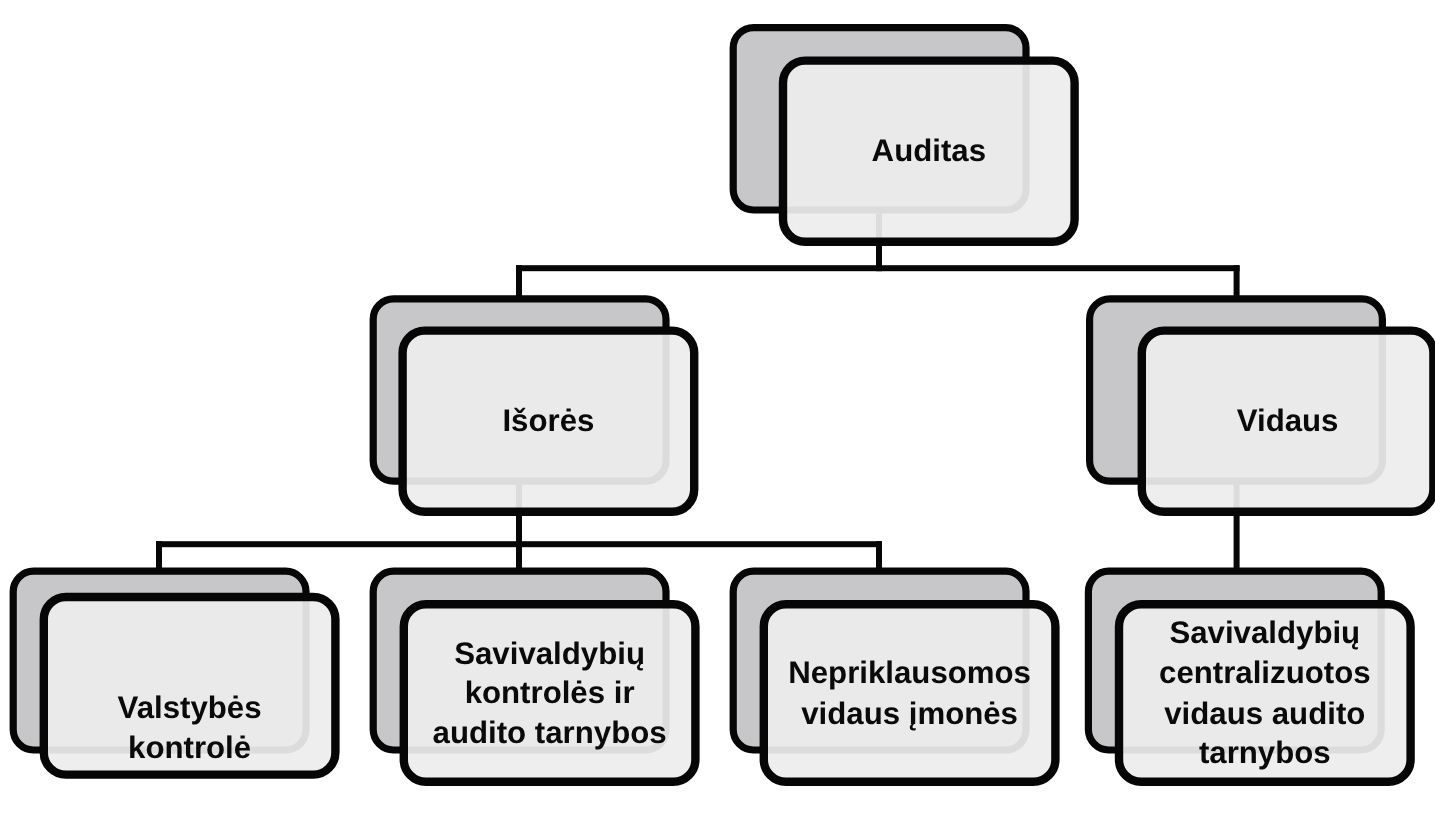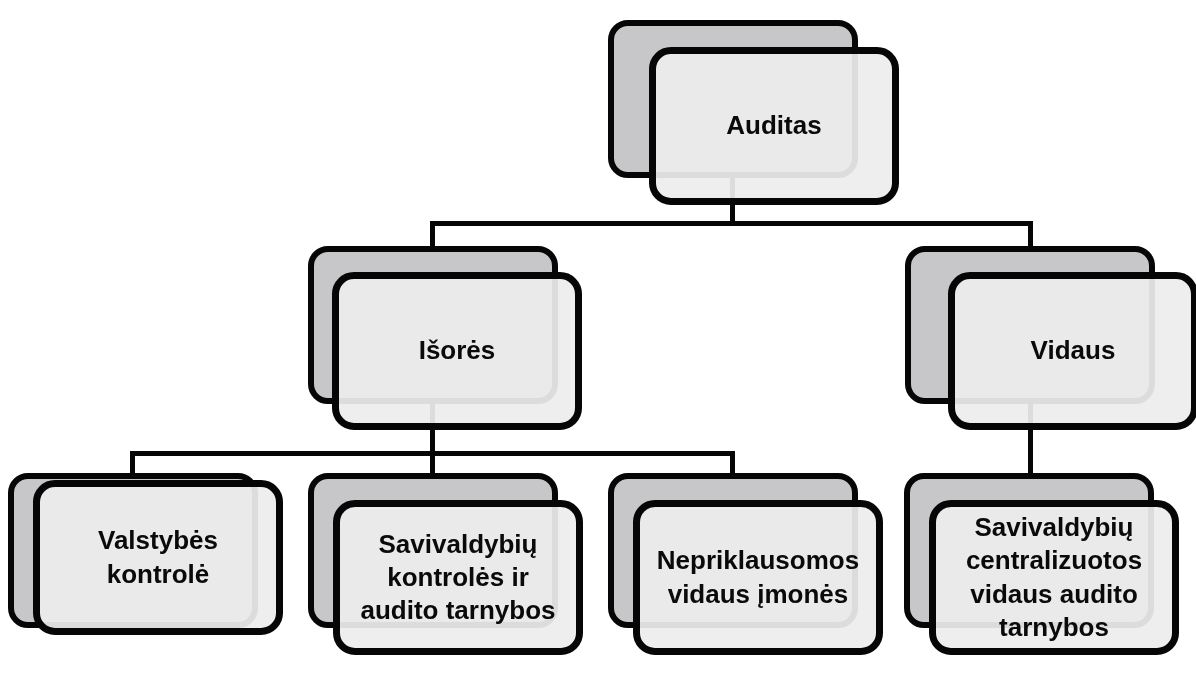--- a/index.html
+++ b/index.html
@@ -53,21 +53,21 @@
   .row3 .back, .row3 .front { height: 155px; }
 
   
   #auditas-back        { left: 608px; top: 20px;  }
   #auditas-front       { left: 633px; top: 47px; margin-left: 16px;  }
   #isores-back         { left: 308px; top: 246px; }
   #isores-front        { left: 332px; top: 272px; }
   #vidaus-back         { left: 905px; top: 246px; }
   #vidaus-front        { left: 948px; top: 272px; }
   #valstybes-back      { left: 8px;   top: 473px; }
-  #valstybes-front     { left: 33px;  top: 480px; }
+  #valstybes-front     { left: 33px;  top: 494px; align-items: flex-end; }
   #savkontr-back       { left: 308px; top: 473px; }
   #savkontr-front      { left: 333px; top: 500px; }
   #nepriklausomos-back { left: 608px; top: 473px; }
   #nepriklausomos-front{ left: 633px; top: 500px; }
   #savcentr-back       { left: 904px; top: 473px; }
   #savcentr-front      { left: 929px; top: 500px; }
 
   
   #c-auditas-down   { left: 730px;  top: 178px; width: 5px;   height: 48px; }
   #c-l1-horizontal  { left: 430px;  top: 221px; width: 603px; height: 5px;  }

